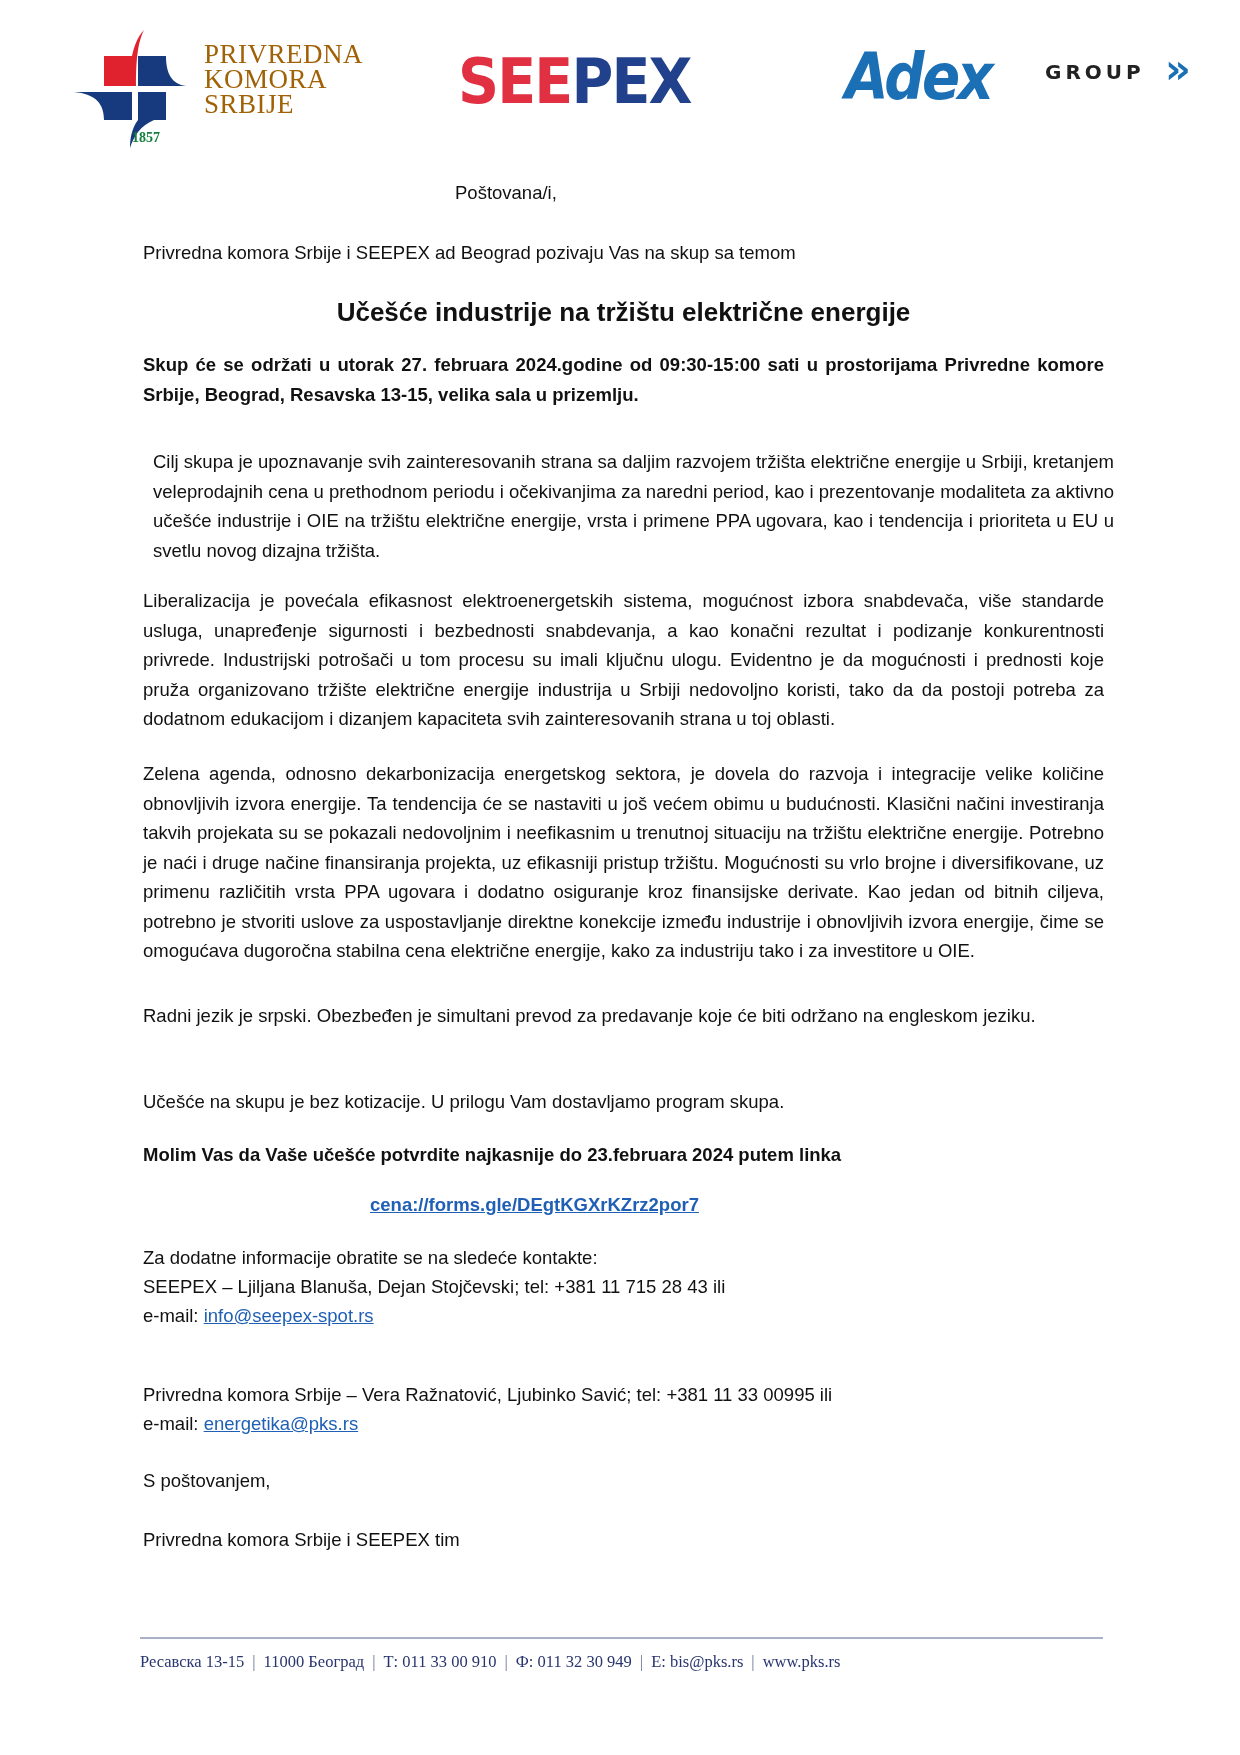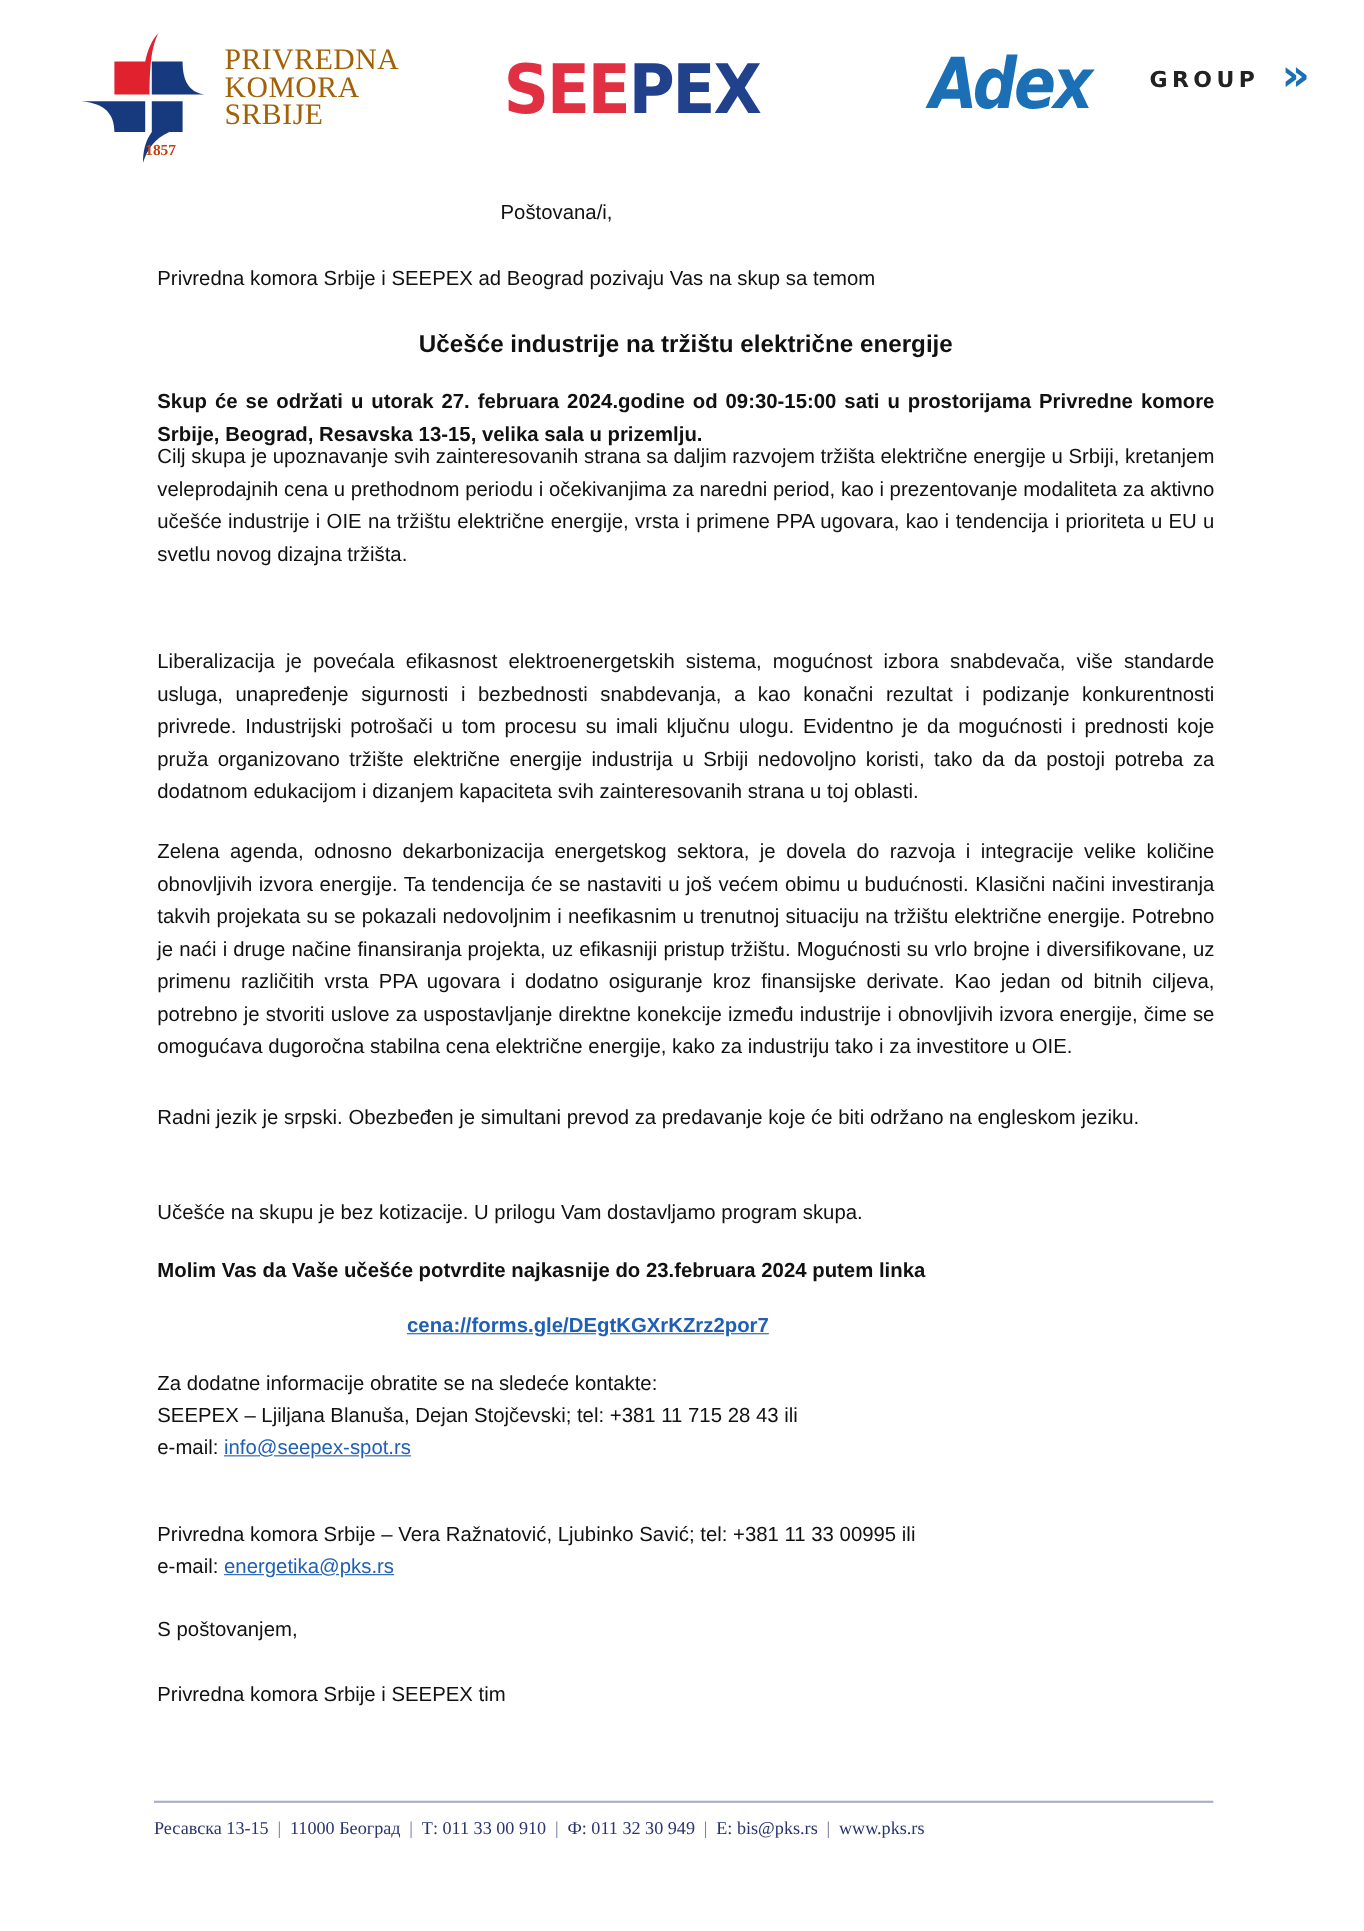--- a/index.html
+++ b/index.html
@@ -12,21 +12,21 @@
     
     .logo-pks { position: absolute; left: 74px; top: 28px; width: 310px; height: 122px; }
     .pks-mark { position: absolute; left: 0; top: 0; width: 120px; height: 122px; }
     .pks-text {
       position: absolute; left: 130px; top: 14px;
       font-family: "Liberation Serif", "DejaVu Serif", serif; font-weight: normal;
       color: #a16207; font-size: 27px; line-height: 25px; letter-spacing: 0.5px;
     }
     .pks-year {
       position: absolute; left: 58px; top: 102px;
-      font-family: "Liberation Serif", serif; font-weight: bold; font-size: 14px; color: #c2410c;
+      font-family: "Liberation Serif", serif; font-weight: bold; font-size: 14px; color: #15803d;
     }
 
     .logo-seepex { position: absolute; left: 458px; top: 52px; height: 60px; }
     .seepex-text {
       font-family: "DejaVu Sans", sans-serif; font-weight: bold; font-size: 62px;
       letter-spacing: -2px; line-height: 60px; transform: scaleX(0.92); transform-origin: left;
       display: inline-block;
     }
     .seepex-red { color: #e03042; }
     .seepex-blue { color: #22418c; }
@@ -53,23 +53,23 @@
       position: absolute; left: 143px; width: 961px;
       font-family: "Liberation Sans", sans-serif; font-size: 18.5px; line-height: 29.5px; color: #111;
     }
     .justify { text-align: justify; }
     .bold { font-weight: bold; }
     .center { text-align: center; }
     a.link { color: #1f5fb5; text-decoration: underline; }
 
     .greeting { left: 455px; width: auto; top: 178px; }
     .intro { top: 238px; }
-    .title { top: 298px; font-weight: bold; font-size: 22px; }
+    .title { top: 298px; font-weight: bold; font-size: 26px; }
     .details { top: 350px; }
-    .p1 { top: 400px; }
+    .p1 { top: 447px; margin-left: 10px; }
     .p2 { top: 567px; margin-top: 19px; }
     .p3 { top: 759px; }
     .p4 { top: 1000px; line-height: 32px; }
     .p5 { top: 1087px; }
     .rsvp { top: 1140px; }
     .rsvp-link { top: 1190px; left: 370px; width: auto; font-weight: bold; }
     .contacts1 { top: 1243px; line-height: 29px; }
     .contacts2 { top: 1380px; line-height: 29px; }
     .regards { top: 1466px; }
     .signature { top: 1525px; }

